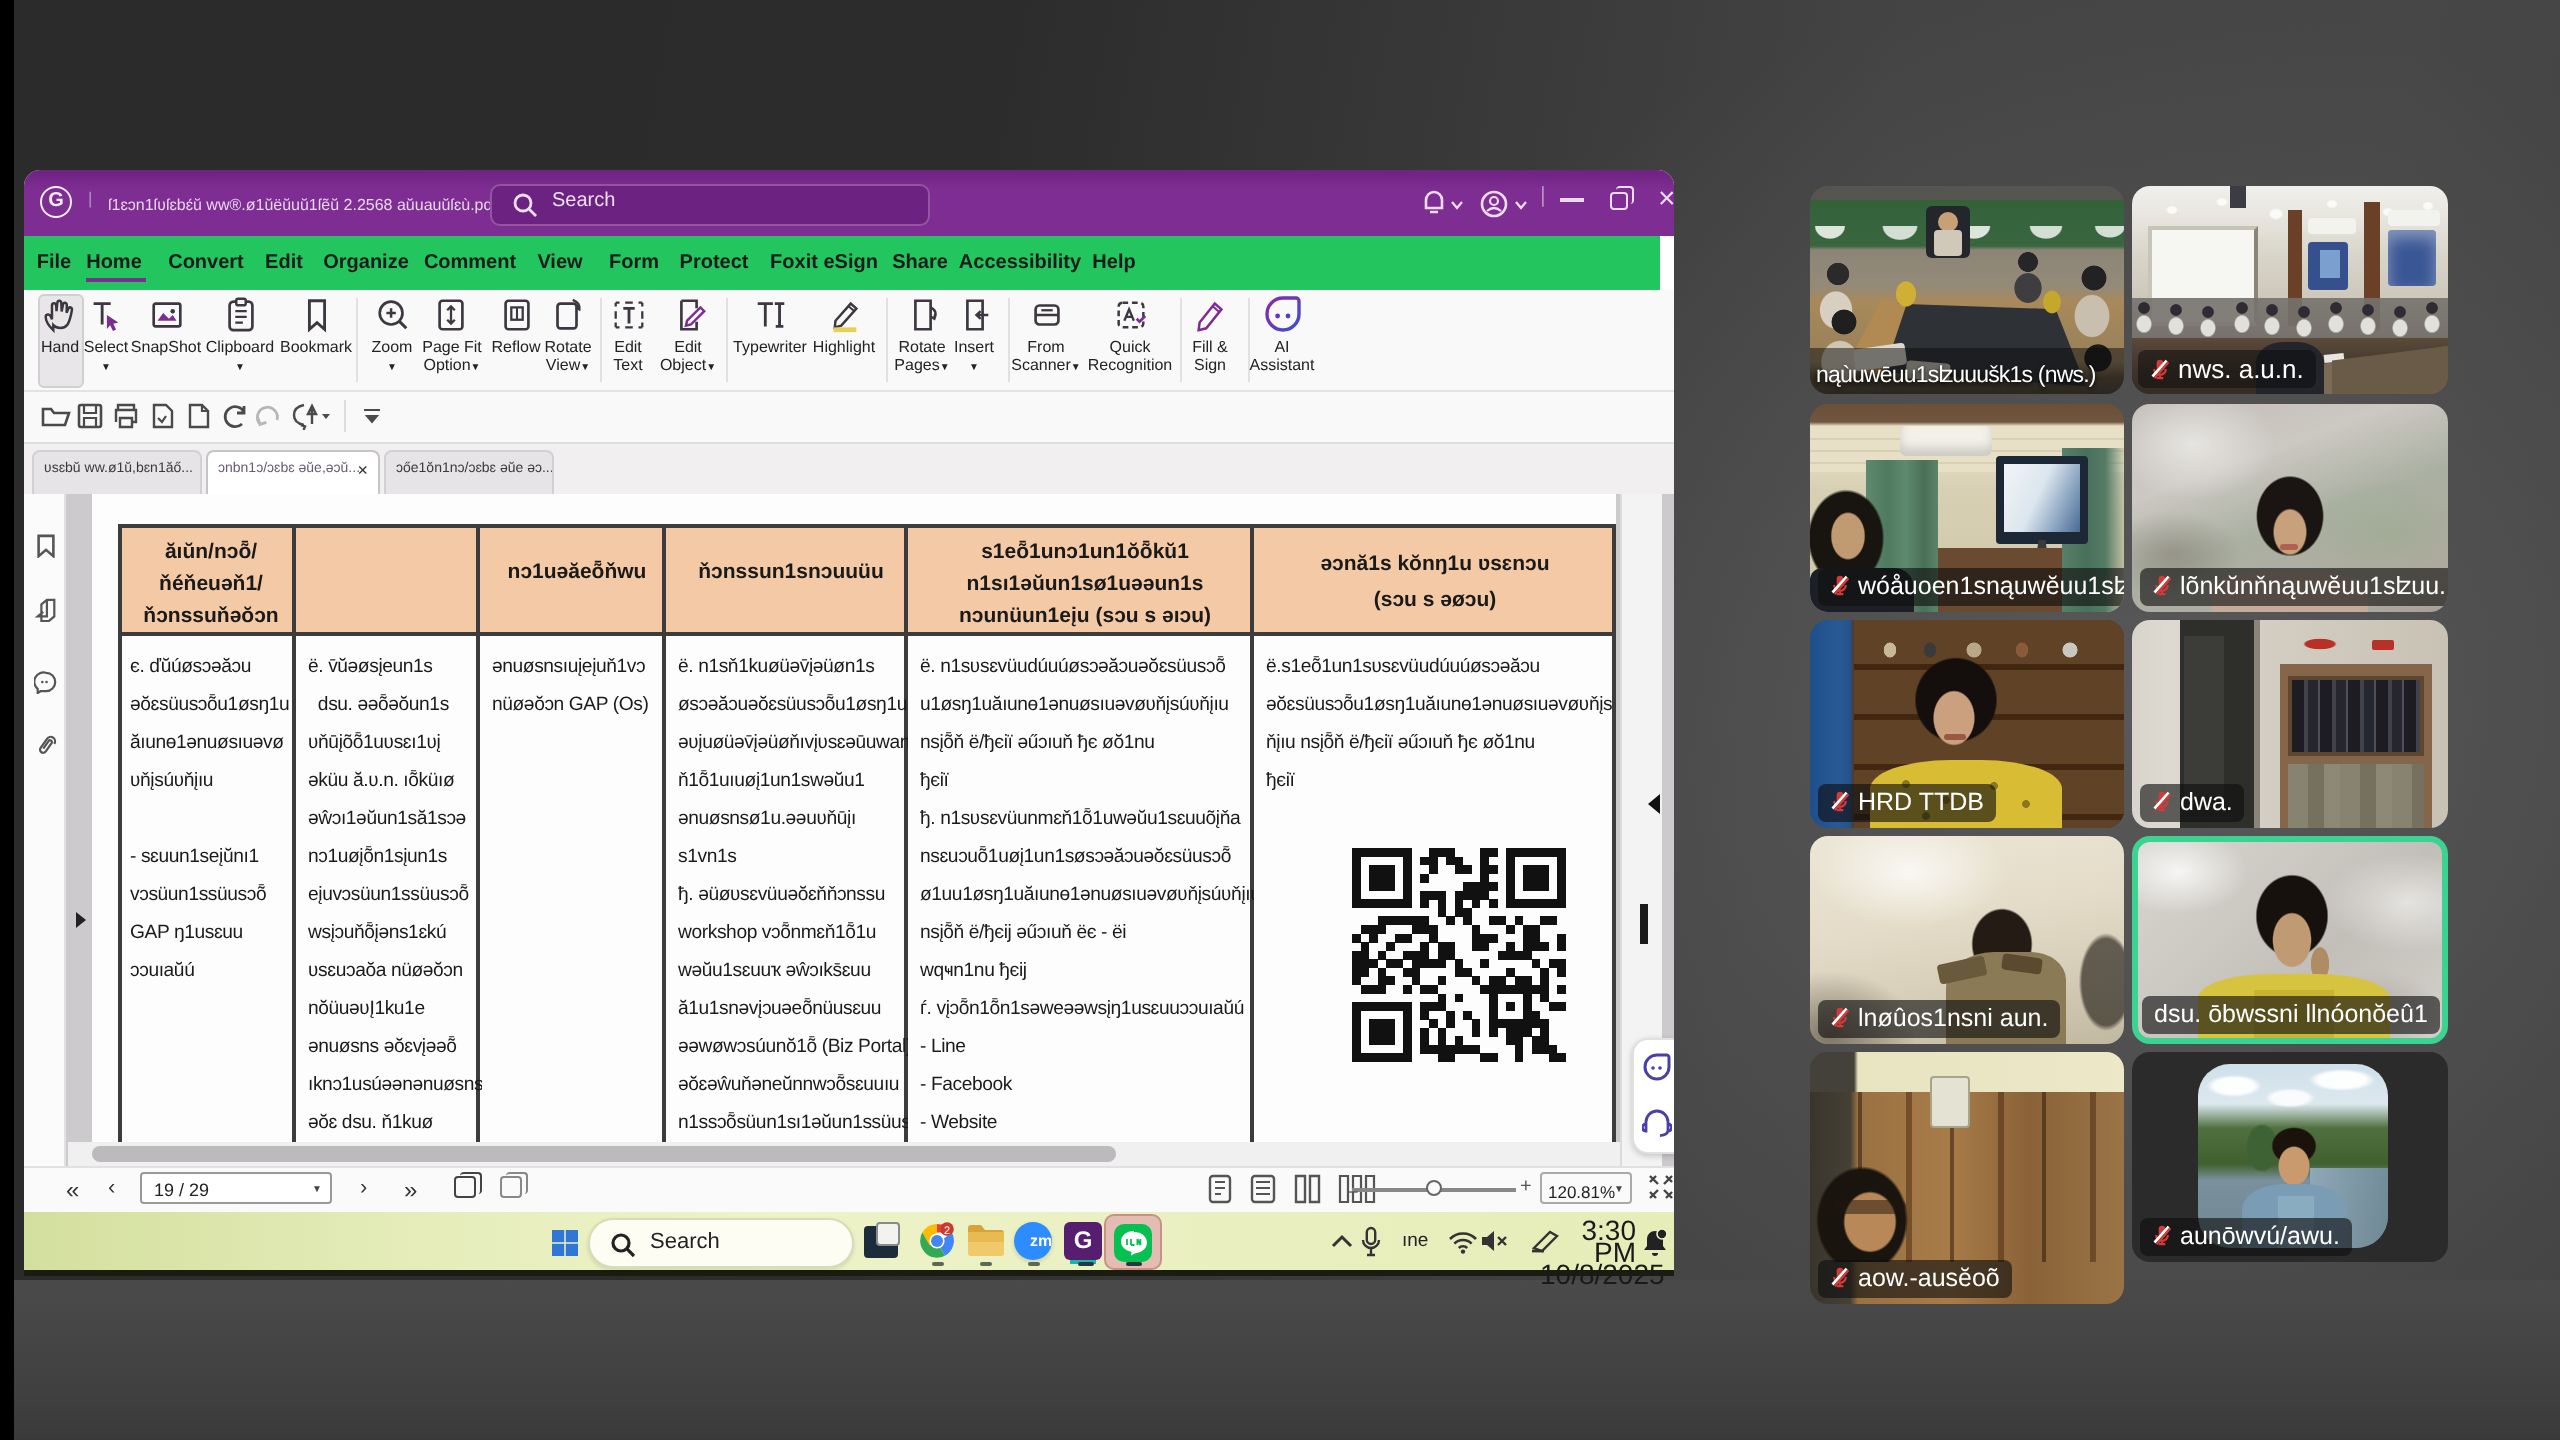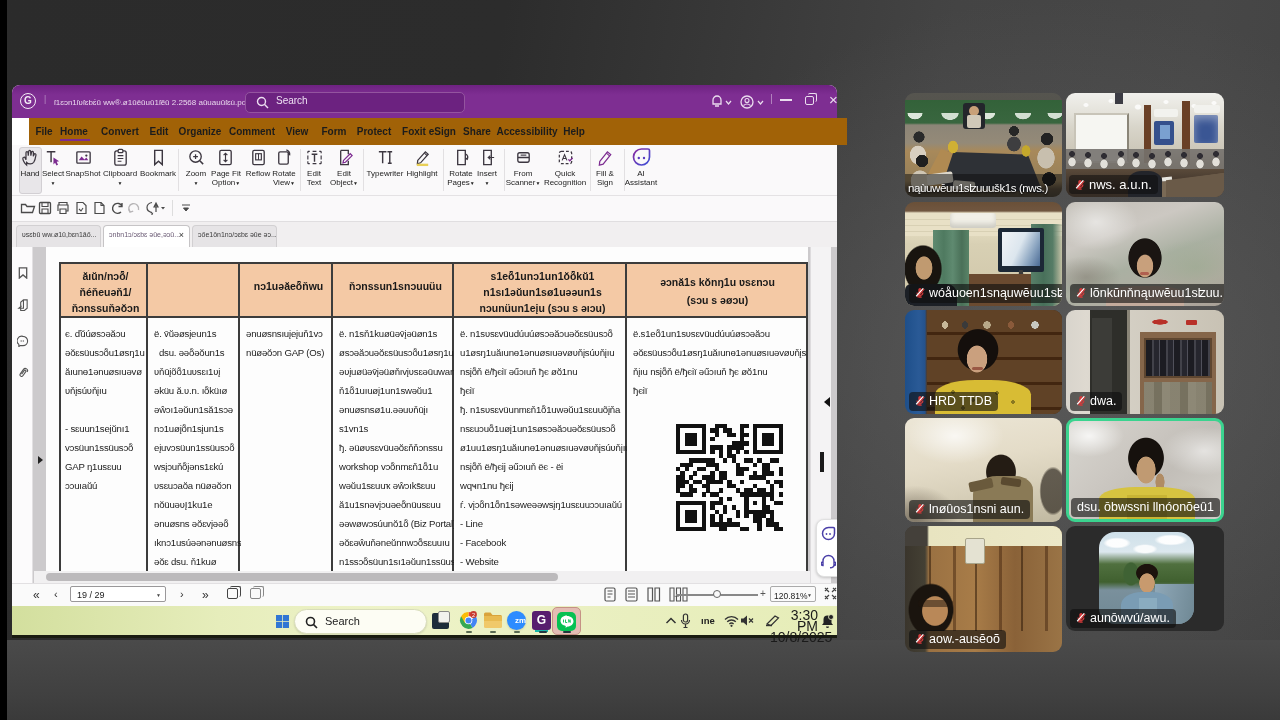--- a/index.html
+++ b/index.html
@@ -8,21 +8,21 @@
 #bg2{left:7px;top:640px;width:1273px;height:80px;background:linear-gradient(#4a4a4a,#404040 70%,#3a3a3a)}
 #bg{left:0;top:0;width:1280px;height:720px;
 background:
  radial-gradient(620px 500px at 1060px 360px, rgba(98,98,98,.65), rgba(98,98,98,0) 72%),
  linear-gradient(100deg,#2b2b2b 0%,#2c2c2c 36%,#383838 52%,#444444 68%,#474747 86%,#424242 100%);}
 #strip{left:0;top:0;width:7px;height:720px;background:#000}
 
 #win{left:12px;top:85px;width:825px;height:521px;background:#fff;border-radius:8px 8px 0 0}
 #tbar{left:0;top:0;width:825px;height:33px;background:linear-gradient(#6e2282,#7e2e92 30%,#7e2e92);border-radius:8px 8px 0 0;color:#ecdcf0}
 .ttxt{font-size:8.5px;color:#e8d6ec}
-#menus{left:17px;top:33px;width:818px;height:27px;background:#a16207}
+#menus{left:0;top:33px;width:818px;height:27px;background:#22c55e}
 .mi{position:absolute;top:8px;font-size:10px;font-weight:bold;color:#1c1c1c;white-space:nowrap}
 #tools{left:0;top:60px;width:825px;height:51px;background:#faf9fa;border-bottom:1px solid #e4e2e4}
 .tlab{position:absolute;font-size:8px;color:#232323;text-align:center;white-space:nowrap;transform:translateX(-50%)}
 .tsep{position:absolute;top:4px;width:1px;height:42px;background:#e2e0e2}
 #qrow{left:0;top:111px;width:825px;height:26px;background:#faf9fa;border-bottom:1px solid #e0dee0}
 #tabsbar{left:0;top:137px;width:825px;height:25px;background:#f1eff0}
 .tab{position:absolute;top:3px;height:22px;background:#e6e4e6;border:1px solid #d2d0d2;border-bottom:none;border-radius:4px 4px 0 0;font-size:7px;color:#3a3a3a;padding:5px 4px 0 5px;white-space:nowrap;overflow:hidden}
 #content{left:0;top:162px;width:825px;height:336px;background:#cccacc;overflow:hidden}
 #sidebar{left:0;top:0;width:21px;height:336px;background:#fcfbfc;border-right:1px solid #e2e0e2}
 .sic{position:absolute;left:5px;width:12px;height:12px;color:#555}
@@ -590,21 +590,21 @@
   <div class="abs" style="left:502px;bottom:2px;width:6px;height:2.5px;background:#5a6a52;border-radius:1px"></div>
   <div class="abs" style="left:527px;bottom:2px;width:8px;height:2.5px;background:#23383f;border-radius:1px"></div>
   <div class="abs" style="left:551px;bottom:2px;width:8px;height:2.5px;background:#23383f;border-radius:1px"></div>
   <svg class="abs" style="left:653px;top:10px" width="12" height="10" viewBox="0 0 12 10">
       <path d="M1.5 7 L6 2.5 10.5 7" fill="none" stroke="#333" stroke-width="1.5"></path>
     </svg>
   <svg class="abs" style="left:668px;top:7px" width="11" height="16" viewBox="0 0 11 16">
       <rect x="3.4" y="1" width="4.2" height="8" rx="2.1" fill="none" stroke="#333" stroke-width="1.2"></rect>
       <path d="M1.5 7 a4 4 0 0 0 8 0 M5.5 11.5 v3 M3.5 14.5 h4" fill="none" stroke="#333" stroke-width="1.2"></path>
     </svg>
-  <div class="abs" style="left:689px;top:9px;font-size:9.5px;color:#222;font-weight:bold">ıne</div>
+  <div class="abs" style="left:689px;top:9px;font-size:9.5px;color:#222;font-weight:normal">ıne</div>
   <svg class="abs" style="left:712px;top:9px" width="15" height="12" viewBox="0 0 15 12">
       <path d="M1 4.5 a9 9 0 0 1 13 0 M3.2 6.8 a6 6 0 0 1 8.6 0 M5.4 9 a3 3 0 0 1 4.2 0" fill="none" stroke="#333" stroke-width="1.3"></path>
       <circle cx="7.5" cy="10.8" r="1.1" fill="#333"></circle>
     </svg>
   <svg class="abs" style="left:728px;top:8px" width="14" height="13" viewBox="0 0 14 13">
       <path d="M1 4.5 h2.5 L7 1.5 v10 L3.5 8.5 H1z" fill="#333"></path>
       <path d="M9 4.5 l4 4 M13 4.5 l-4 4" stroke="#333" stroke-width="1.2"></path>
     </svg>
   <svg class="abs" style="left:753px;top:8px" width="16" height="13" viewBox="0 0 16 13">
       <path d="M2 10 L10 2 l3.5 2 L6 11.5z" fill="none" stroke="#333" stroke-width="1.2"></path>

